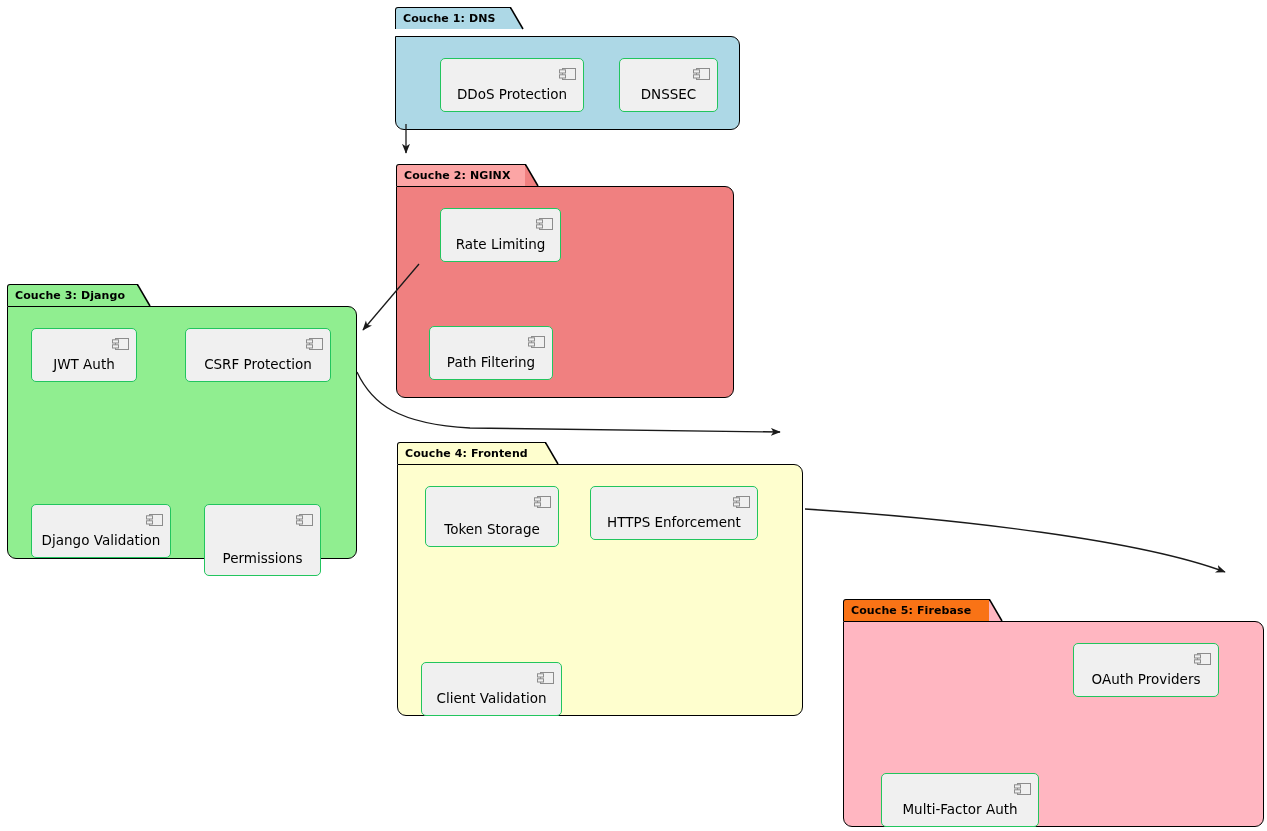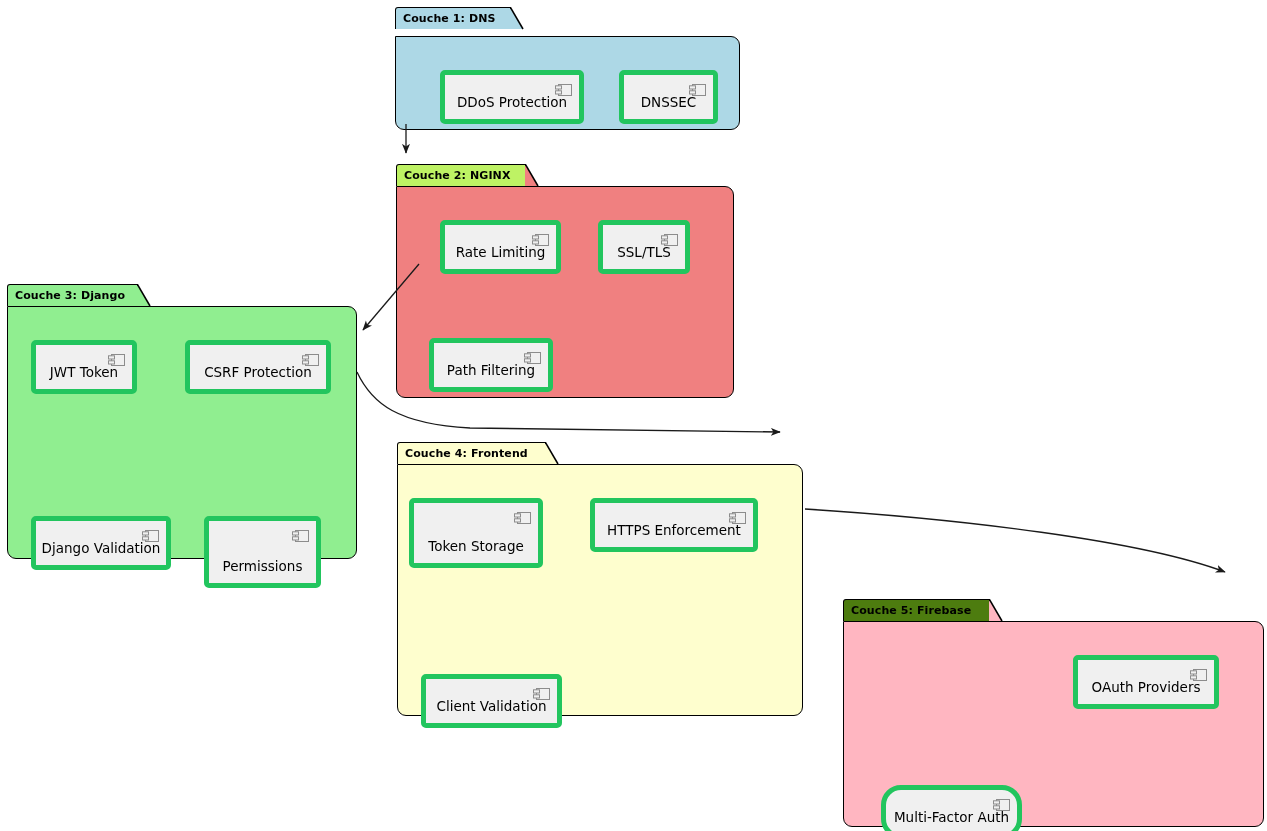--- a/index.html
+++ b/index.html
@@ -56,24 +56,23 @@
     border: 1.5px solid #000000;
     border-radius: 0 9px 9px 9px;
     z-index: 2;
   }
 
   
   .component {
     position: absolute;
     box-sizing: border-box;
     background: #F0F0F0;
-    border: 5px solid #22c55e;
+    border: 1px solid #22c55e;
     border-radius: 5px;
     z-index: 4;
-    margin-top: 12px;
   }
   .component .cmp-label {
     position: absolute;
     left: 0;
     right: 0;
     bottom: 9px;
     text-align: center;
     font-size: 13.5px;
     color: #000000;
     white-space: nowrap;
@@ -122,43 +121,35 @@
       <div class="component" style="left: 224px; top: 51px; width: 99px; height: 54px;">
         <span class="cmp-icon"><svg width="17" height="12" viewBox="0 0 17 12">
             <rect x="3.5" y="0.5" width="13" height="11" fill="#F0F0F0" stroke="#8C8C8C" stroke-width="1"></rect>
             <rect x="0.5" y="1.8" width="6" height="3.2" fill="#F0F0F0" stroke="#8C8C8C" stroke-width="1"></rect>
             <rect x="0.5" y="6.8" width="6" height="3.2" fill="#F0F0F0" stroke="#8C8C8C" stroke-width="1"></rect>
           </svg></span>
         <span class="cmp-label">DNSSEC</span>
       </div>
     </div>
     <div class="package" style="left: 396px; top: 164px; width: 338px; height: 234px;">
-      <div class="pkg-tab" style="width: 130px; background: #bef264;">
+      <div class="pkg-tab" style="width: 130px; background: #fca5a5;">
         <span>Couche 2: NGINX</span>
       </div>
       <div class="pkg-tab-notch" style="left: 129px;"><svg width="14" height="23" viewBox="0 0 14 23">
           <path d="M 0,0 L 13,22 L 0,22 Z" fill="#F08080" stroke="none"></path>
           <path d="M 0.2,0 L 13,22" fill="none" stroke="#000000" stroke-width="1.5"></path>
         </svg></div>
       <div class="pkg-body" style="top: 22px; width: 338px; height: 212px; background: rgb(240, 128, 128);"></div>
       <div class="component" style="left: 44px; top: 44px; width: 121px; height: 54px;">
         <span class="cmp-icon"><svg width="17" height="12" viewBox="0 0 17 12">
             <rect x="3.5" y="0.5" width="13" height="11" fill="#F0F0F0" stroke="#8C8C8C" stroke-width="1"></rect>
             <rect x="0.5" y="1.8" width="6" height="3.2" fill="#F0F0F0" stroke="#8C8C8C" stroke-width="1"></rect>
             <rect x="0.5" y="6.8" width="6" height="3.2" fill="#F0F0F0" stroke="#8C8C8C" stroke-width="1"></rect>
           </svg></span>
         <span class="cmp-label">Rate Limiting</span>
-      </div>
-      <div class="component" style="left: 202px; top: 44px; width: 92px; height: 54px;">
-        <span class="cmp-icon"><svg width="17" height="12" viewBox="0 0 17 12">
-            <rect x="3.5" y="0.5" width="13" height="11" fill="#F0F0F0" stroke="#8C8C8C" stroke-width="1"></rect>
-            <rect x="0.5" y="1.8" width="6" height="3.2" fill="#F0F0F0" stroke="#8C8C8C" stroke-width="1"></rect>
-            <rect x="0.5" y="6.8" width="6" height="3.2" fill="#F0F0F0" stroke="#8C8C8C" stroke-width="1"></rect>
-          </svg></span>
-        <span class="cmp-label">SSL/TLS</span>
       </div>
       <div class="component" style="left: 33px; top: 162px; width: 124px; height: 54px; padding-left: 13px;">
         <span class="cmp-icon"><svg width="17" height="12" viewBox="0 0 17 12">
             <rect x="3.5" y="0.5" width="13" height="11" fill="#F0F0F0" stroke="#8C8C8C" stroke-width="1"></rect>
             <rect x="0.5" y="1.8" width="6" height="3.2" fill="#F0F0F0" stroke="#8C8C8C" stroke-width="1"></rect>
             <rect x="0.5" y="6.8" width="6" height="3.2" fill="#F0F0F0" stroke="#8C8C8C" stroke-width="1"></rect>
           </svg></span>
         <span class="cmp-label">Path Filtering</span>
       </div>
     </div>
@@ -170,21 +161,21 @@
           <path d="M 0,0 L 13,22 L 0,22 Z" fill="#90EE90" stroke="none"></path>
           <path d="M 0.2,0 L 13,22" fill="none" stroke="#000000" stroke-width="1.5"></path>
         </svg></div>
       <div class="pkg-body" style="top: 22px; width: 350px; height: 253px; background: rgb(144, 238, 144);"></div>
       <div class="component" style="left: 24px; top: 44px; width: 106px; height: 54px;">
         <span class="cmp-icon"><svg width="17" height="12" viewBox="0 0 17 12">
             <rect x="3.5" y="0.5" width="13" height="11" fill="#F0F0F0" stroke="#8C8C8C" stroke-width="1"></rect>
             <rect x="0.5" y="1.8" width="6" height="3.2" fill="#F0F0F0" stroke="#8C8C8C" stroke-width="1"></rect>
             <rect x="0.5" y="6.8" width="6" height="3.2" fill="#F0F0F0" stroke="#8C8C8C" stroke-width="1"></rect>
           </svg></span>
-        <span class="cmp-label">JWT Token</span>
+        <span class="cmp-label">JWT Auth</span>
       </div>
       <div class="component" style="left: 178px; top: 44px; width: 146px; height: 54px;">
         <span class="cmp-icon"><svg width="17" height="12" viewBox="0 0 17 12">
             <rect x="3.5" y="0.5" width="13" height="11" fill="#F0F0F0" stroke="#8C8C8C" stroke-width="1"></rect>
             <rect x="0.5" y="1.8" width="6" height="3.2" fill="#F0F0F0" stroke="#8C8C8C" stroke-width="1"></rect>
             <rect x="0.5" y="6.8" width="6" height="3.2" fill="#F0F0F0" stroke="#8C8C8C" stroke-width="1"></rect>
           </svg></span>
         <span class="cmp-label">CSRF Protection</span>
       </div>
       <div class="component" style="left: 24px; top: 220px; width: 140px; height: 54px;">
@@ -206,21 +197,21 @@
     </div>
     <div class="package" style="left: 397px; top: 442px; width: 406px; height: 274px;">
       <div class="pkg-tab" style="width: 149px; background: rgb(254, 254, 206);">
         <span>Couche 4: Frontend</span>
       </div>
       <div class="pkg-tab-notch" style="left: 148px;"><svg width="14" height="23" viewBox="0 0 14 23">
           <path d="M 0,0 L 13,22 L 0,22 Z" fill="#FEFECE" stroke="none"></path>
           <path d="M 0.2,0 L 13,22" fill="none" stroke="#000000" stroke-width="1.5"></path>
         </svg></div>
       <div class="pkg-body" style="top: 22px; width: 406px; height: 252px; background: rgb(254, 254, 206);"></div>
-      <div class="component" style="left: 12px; top: 44px; width: 134px; height: 70px;">
+      <div class="component" style="left: 28px; top: 44px; width: 134px; height: 61px;">
         <span class="cmp-icon"><svg width="17" height="12" viewBox="0 0 17 12">
             <rect x="3.5" y="0.5" width="13" height="11" fill="#F0F0F0" stroke="#8C8C8C" stroke-width="1"></rect>
             <rect x="0.5" y="1.8" width="6" height="3.2" fill="#F0F0F0" stroke="#8C8C8C" stroke-width="1"></rect>
             <rect x="0.5" y="6.8" width="6" height="3.2" fill="#F0F0F0" stroke="#8C8C8C" stroke-width="1"></rect>
           </svg></span>
         <span class="cmp-label">Token Storage</span>
       </div>
       <div class="component" style="left: 193px; top: 44px; width: 168px; height: 54px;">
         <span class="cmp-icon"><svg width="17" height="12" viewBox="0 0 17 12">
             <rect x="3.5" y="0.5" width="13" height="11" fill="#F0F0F0" stroke="#8C8C8C" stroke-width="1"></rect>
@@ -232,37 +223,37 @@
       <div class="component" style="left: 24px; top: 220px; width: 141px; height: 54px;">
         <span class="cmp-icon"><svg width="17" height="12" viewBox="0 0 17 12">
             <rect x="3.5" y="0.5" width="13" height="11" fill="#F0F0F0" stroke="#8C8C8C" stroke-width="1"></rect>
             <rect x="0.5" y="1.8" width="6" height="3.2" fill="#F0F0F0" stroke="#8C8C8C" stroke-width="1"></rect>
             <rect x="0.5" y="6.8" width="6" height="3.2" fill="#F0F0F0" stroke="#8C8C8C" stroke-width="1"></rect>
           </svg></span>
         <span class="cmp-label">Client Validation</span>
       </div>
     </div>
     <div class="package" style="left: 843px; top: 599px; width: 421px; height: 228px;">
-      <div class="pkg-tab" style="width: 147px; background: #4d7c0f;">
+      <div class="pkg-tab" style="width: 147px; background: #f97316;">
         <span>Couche 5: Firebase</span>
       </div>
       <div class="pkg-tab-notch" style="left: 146px;"><svg width="14" height="23" viewBox="0 0 14 23">
           <path d="M 0,0 L 13,22 L 0,22 Z" fill="#FFB6C1" stroke="none"></path>
           <path d="M 0.2,0 L 13,22" fill="none" stroke="#000000" stroke-width="1.5"></path>
         </svg></div>
       <div class="pkg-body" style="top: 22px; width: 421px; height: 206px; background: rgb(255, 182, 193);"></div>
       <div class="component" style="left: 230px; top: 44px; width: 146px; height: 54px;">
         <span class="cmp-icon"><svg width="17" height="12" viewBox="0 0 17 12">
             <rect x="3.5" y="0.5" width="13" height="11" fill="#F0F0F0" stroke="#8C8C8C" stroke-width="1"></rect>
             <rect x="0.5" y="1.8" width="6" height="3.2" fill="#F0F0F0" stroke="#8C8C8C" stroke-width="1"></rect>
             <rect x="0.5" y="6.8" width="6" height="3.2" fill="#F0F0F0" stroke="#8C8C8C" stroke-width="1"></rect>
           </svg></span>
         <span class="cmp-label">OAuth Providers</span>
       </div>
-      <div class="component" style="left: 38px; top: 174px; width: 141px; height: 54px; border-radius: 20px;">
+      <div class="component" style="left: 38px; top: 174px; width: 158px; height: 54px;">
         <span class="cmp-icon"><svg width="17" height="12" viewBox="0 0 17 12">
             <rect x="3.5" y="0.5" width="13" height="11" fill="#F0F0F0" stroke="#8C8C8C" stroke-width="1"></rect>
             <rect x="0.5" y="1.8" width="6" height="3.2" fill="#F0F0F0" stroke="#8C8C8C" stroke-width="1"></rect>
             <rect x="0.5" y="6.8" width="6" height="3.2" fill="#F0F0F0" stroke="#8C8C8C" stroke-width="1"></rect>
           </svg></span>
         <span class="cmp-label">Multi-Factor Auth</span>
       </div>
     </div>
     <svg id="arrow-layer" width="1267" height="831" viewBox="0 0 1267 831">
     <defs>

